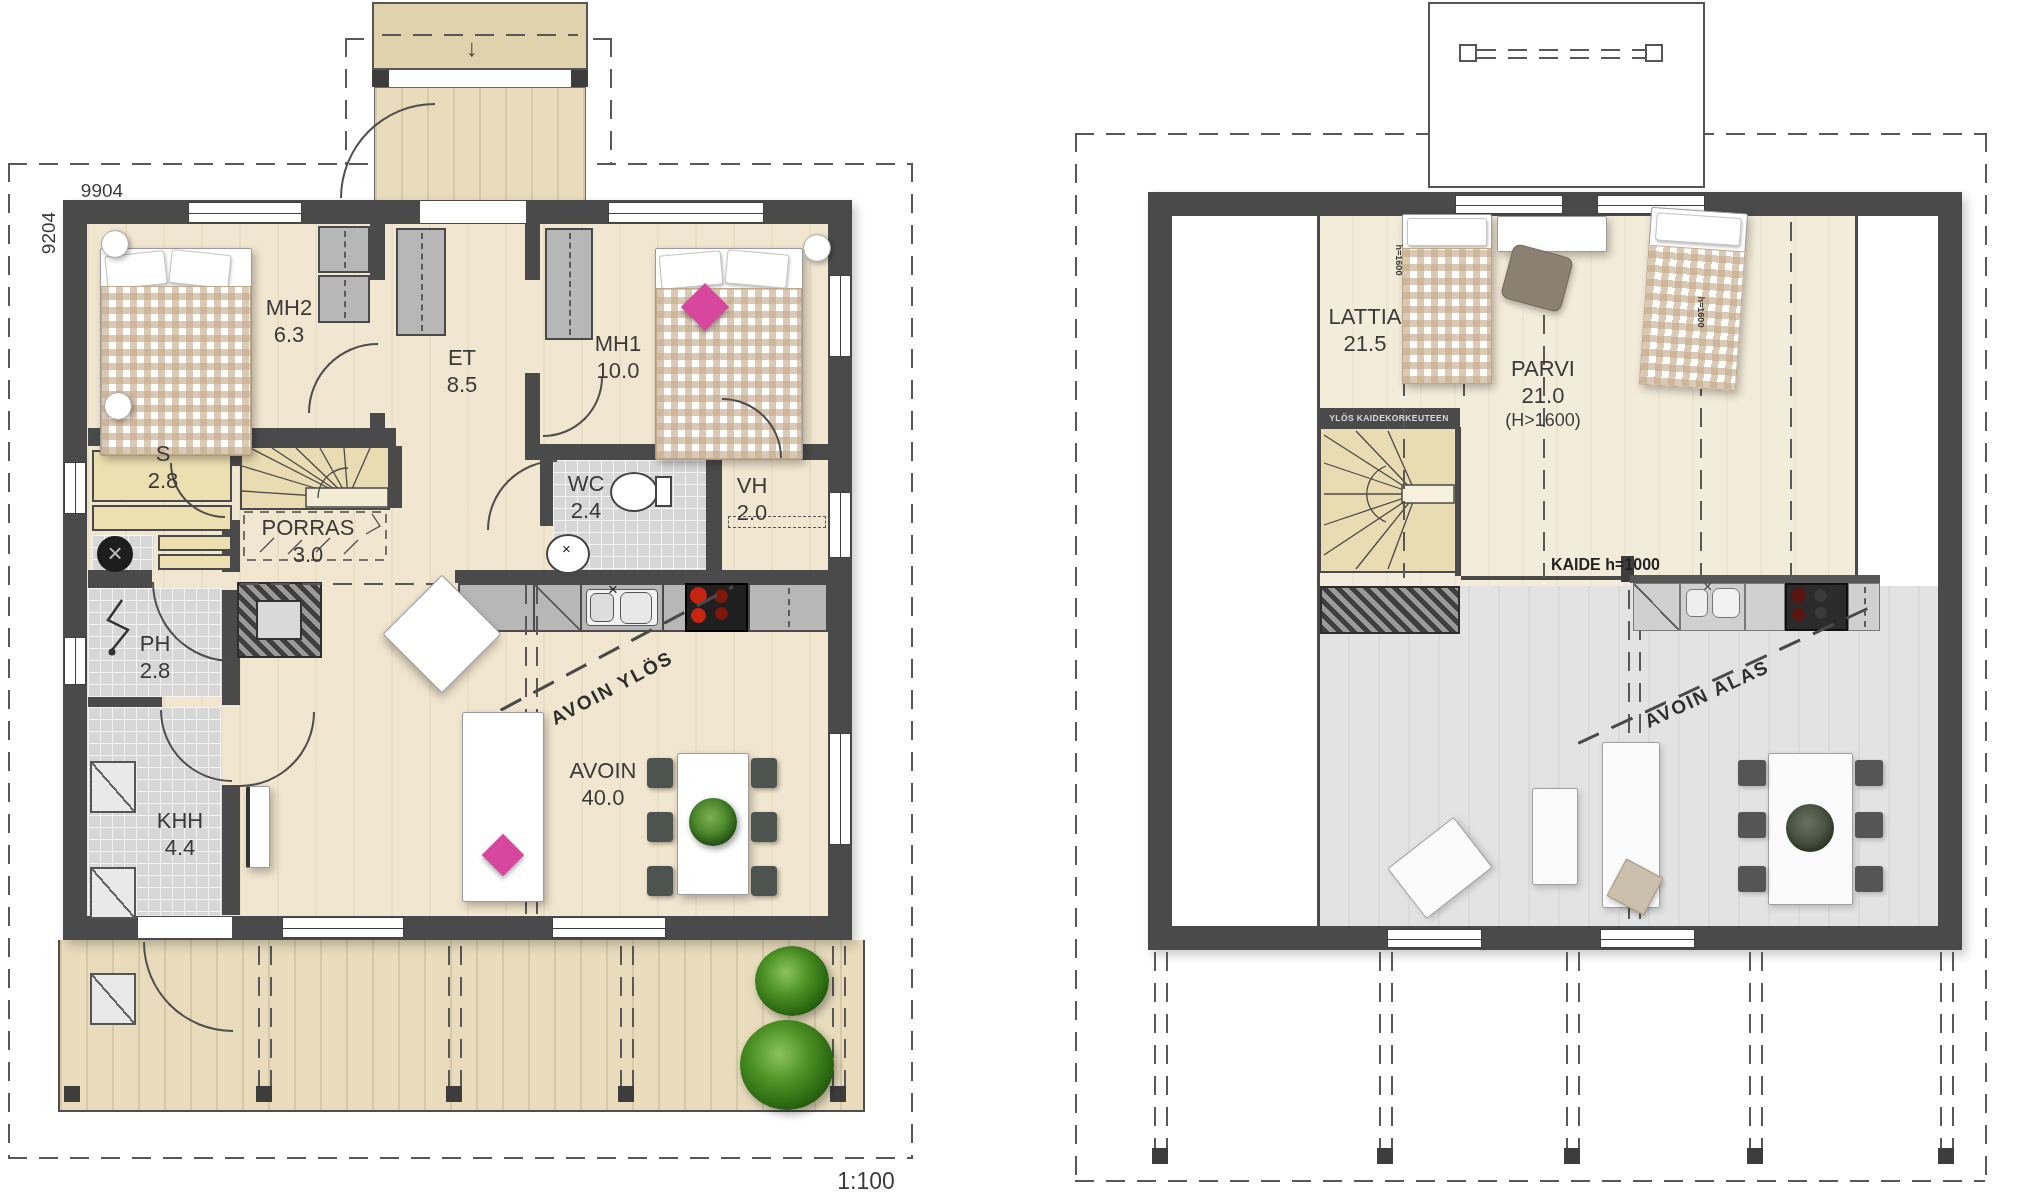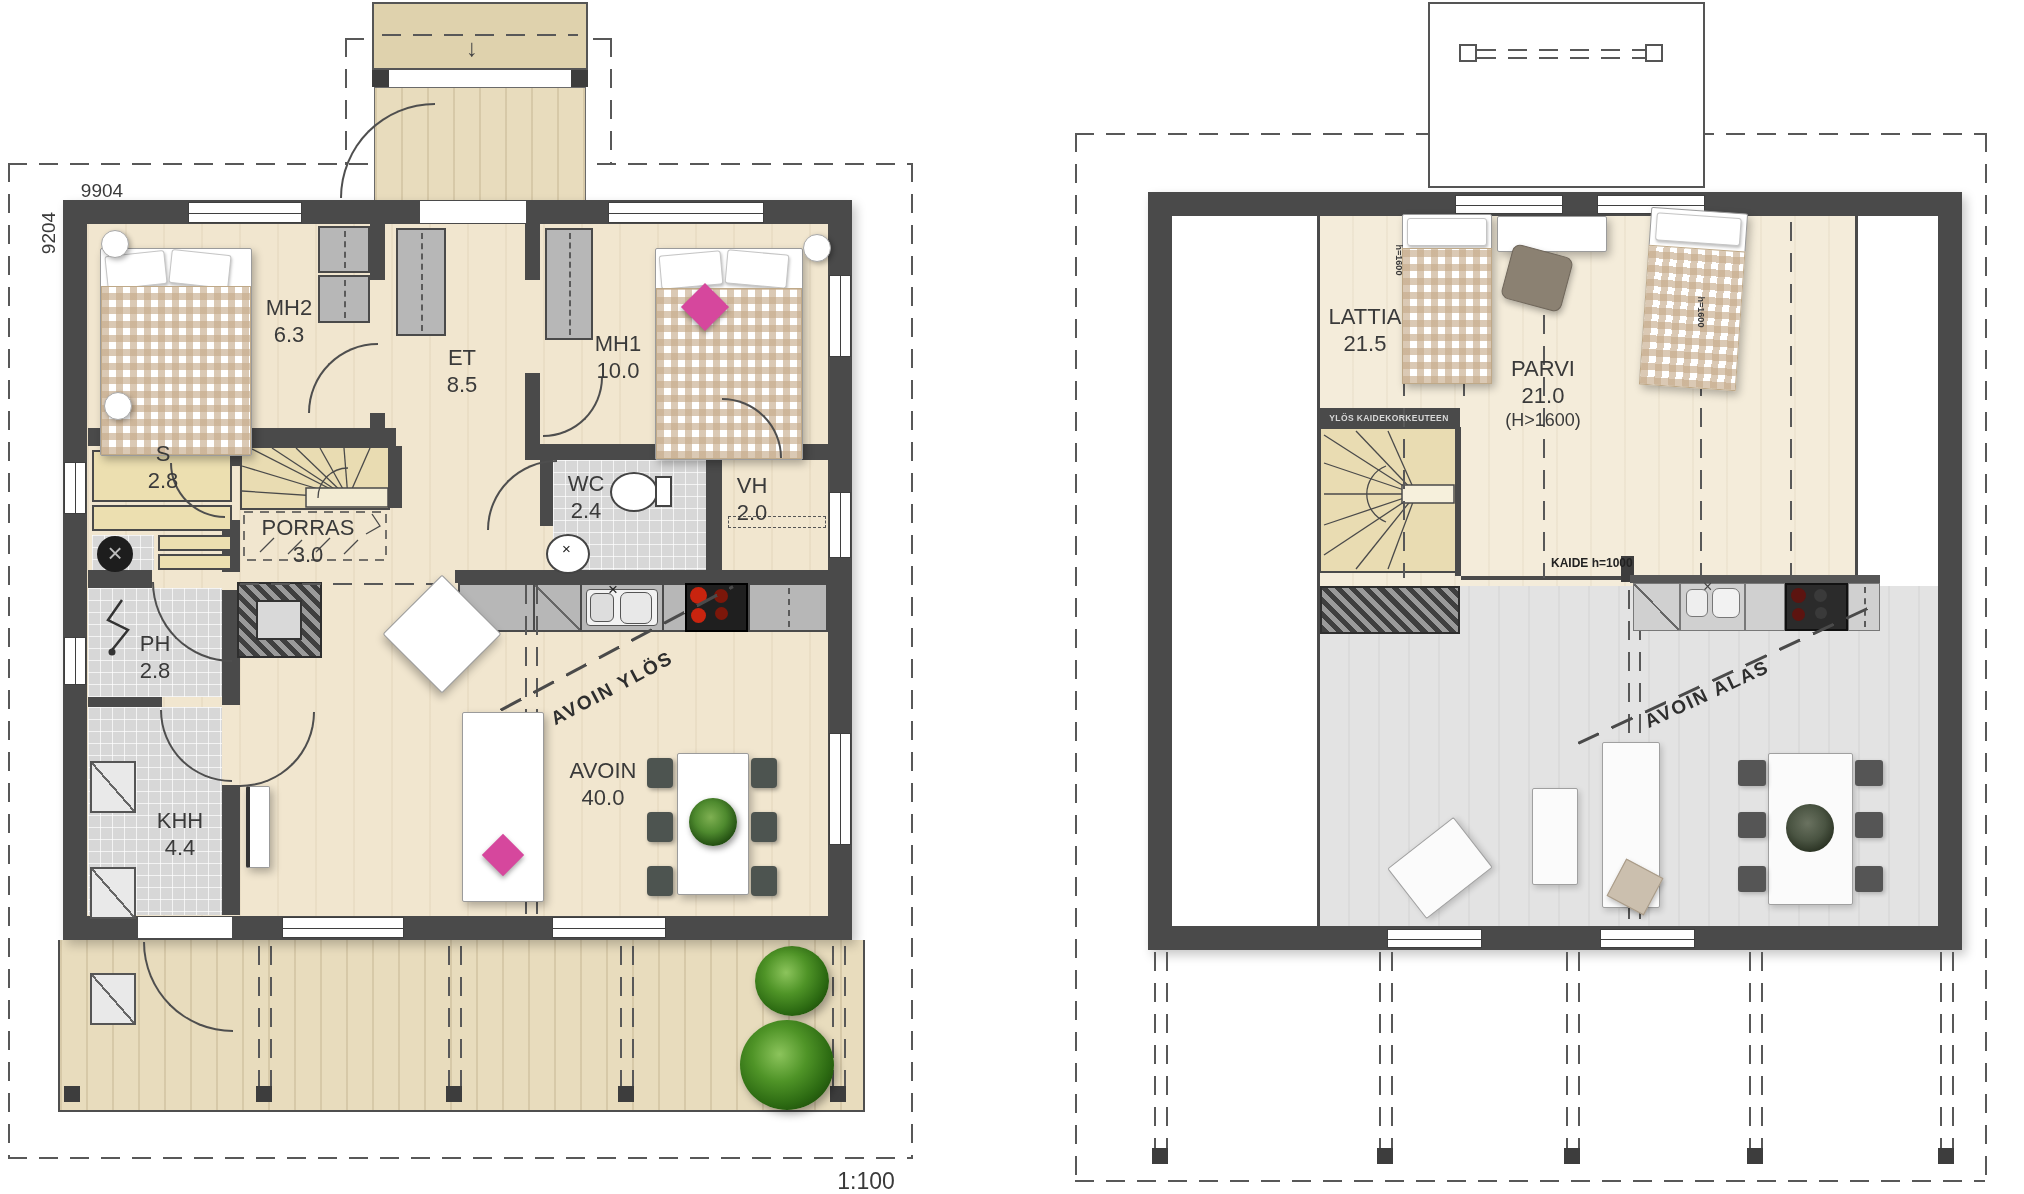--- a/index.html
+++ b/index.html
@@ -30,21 +30,21 @@
 .dg{height:2.5px;background:repeating-linear-gradient(90deg,#4a4a4a 0 23px,transparent 23px 37px);transform-origin:left center}
 .arc{border:2px solid #4e4e4e;background:transparent;z-index:30}
 .arc-tl{border-right:none;border-bottom:none;border-top-left-radius:100% 100%}
 .arc-tr{border-left:none;border-bottom:none;border-top-right-radius:100% 100%}
 .arc-bl{border-right:none;border-top:none;border-bottom-left-radius:100% 100%}
 .arc-br{border-left:none;border-top:none;border-bottom-right-radius:100% 100%}
 .post{background:#3d3d3d}
 .room-label{transform:translate(-50%,-50%);text-align:center;font-size:22px;line-height:1.22;white-space:nowrap;z-index:40}
 .track{letter-spacing:2px;font-size:19px;font-weight:bold;color:#2e2e2e}
 .sm{font-size:9px;font-weight:bold}
-.lab-left{font-size:12px;font-weight:bold;white-space:nowrap;z-index:40;color:#222}
+.lab-left{font-size:16px;font-weight:bold;white-space:nowrap;z-index:40;color:#222}
 .plant{background:radial-gradient(circle at 45% 40%,#7fb052 0%,#4e8a2e 40%,#1f4a10 75%,#143207 100%);border-radius:50%;box-shadow:2px 3px 6px rgba(0,0,0,.4)}
 .gplant{background:radial-gradient(circle at 45% 40%,#6a7260 0%,#4a5442 45%,#252d1e 80%);border-radius:50%}
 .bush{background:radial-gradient(circle at 42% 38%,#8cc45c 0%,#4f9427 35%,#2c6a12 65%,#163f06 90%);border-radius:50%;box-shadow:3px 4px 8px rgba(0,0,0,.35)}
 .hatch{background:repeating-linear-gradient(45deg,#3f3f3f 0 5px,#9a9a9a 5px 10px)}
 .pill{background:#d6479d;box-shadow:2px 2px 5px rgba(0,0,0,.35)}
 .pillow{background:#fff;border:1.5px solid #c5c5c5;border-radius:3px;box-shadow:1px 2px 3px rgba(0,0,0,.25)}
 .xdiag{position:relative;overflow:hidden}
 .xdiag::before{content:"";position:absolute;inset:0;background:linear-gradient(to top right,transparent calc(50% - 1px),#666 calc(50% - 1px) calc(50% + 1px),transparent calc(50% + 1px))}
 .cvd::before{content:"";position:absolute;top:3px;bottom:3px;left:50%;border-left:2px dashed #5a5a5a}
 .stool{background:#fff;border:1.5px solid #a8a8a8;border-radius:50%;box-shadow:2px 2px 5px rgba(0,0,0,.3)}

